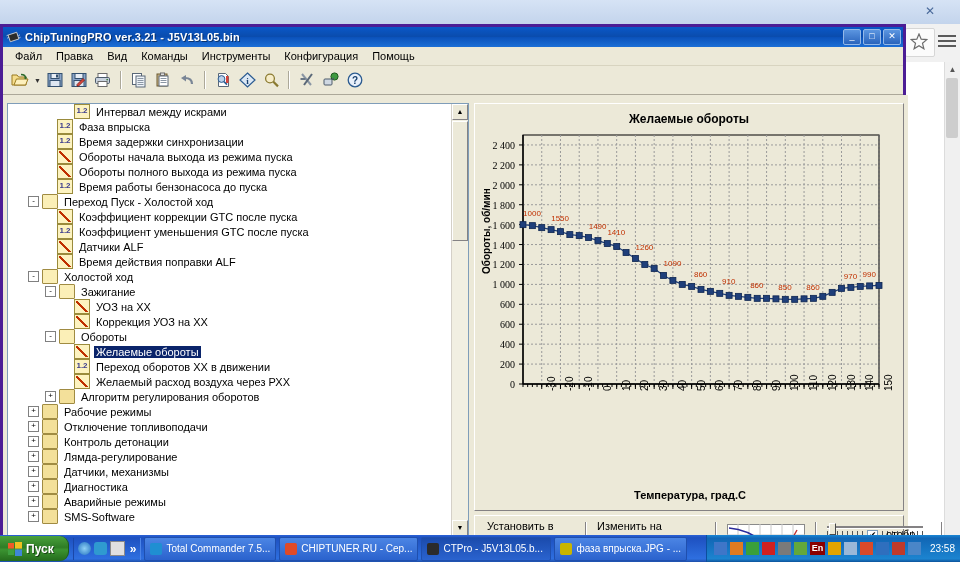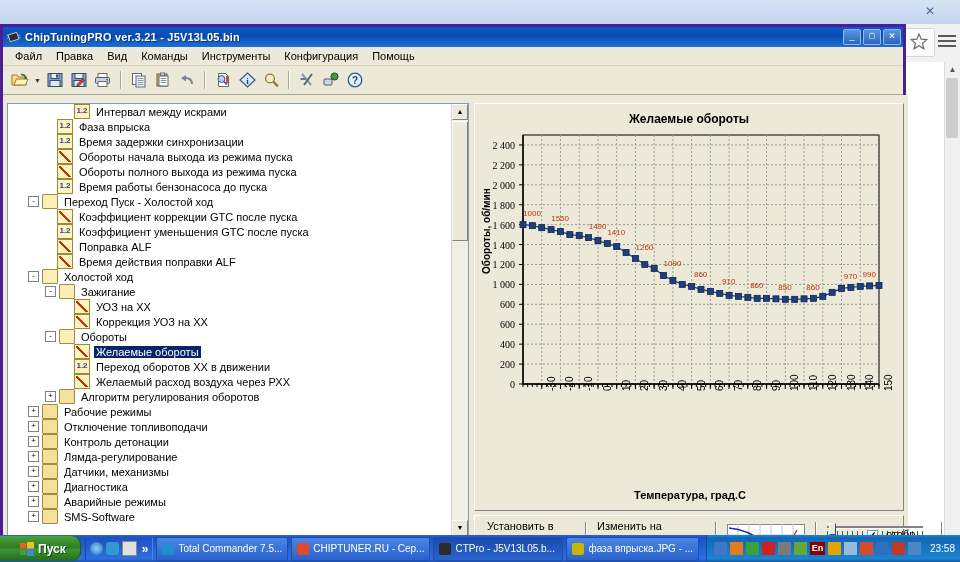--- a/index.html
+++ b/index.html
@@ -110,21 +110,21 @@
      border:1px solid #fff;border-right-color:#4a4a4a;border-bottom-color:#4a4a4a;}
 
   
   #statusbar{position:absolute;left:1px;top:516px;width:904px;height:17px;display:flex;align-items:center;gap:2px;padding-left:2px;}
   .sb-cell{height:30px;background:#ece9d8;border:1px solid #848284;border-right-color:#fff;
      border-bottom-color:#fff;box-sizing:border-box;font-size:10px;line-height:13px;padding:8px 4px;}
 
   
   #taskbar{position:absolute;left:0;top:535px;width:960px;height:27px;
      background:linear-gradient(#2b62d6,#1e51c0 10%,#2e6fe0 88%,#1d4ea8);display:flex;align-items:center;}
-  #start-btn{height:25px;display:flex;align-items:center;padding:0 14px 0 20px;margin-right:4px;
+  #start-btn{height:25px;display:flex;align-items:center;padding:0 14px 0 8px;margin-right:4px;
      background:linear-gradient(#4aa23c,#2f7d26 45%,#3b9331 55%,#246b1c);
      border-right:1px solid #1e5a18;border-radius:0 9px 9px 0;color:#fff;font-weight:bold;
      font-size:12px;text-shadow:1px 1px 0 rgba(0,0,0,.5);gap:4px;}
   #quick-launch{display:flex;align-items:center;gap:3px;padding:0 4px;height:22px;
      border-left:1px solid #1a47a8;border-right:1px solid #4b84e8;}
   .tbtask{height:22px;min-width:118px;max-width:130px;display:flex;align-items:center;gap:4px;
      padding:0 5px;margin-left:3px;background:linear-gradient(#4b85e4,#2a62cd);border:1px solid #1f4fae;
      border-radius:2px;color:#fff;font-size:10px;white-space:nowrap;overflow:hidden;}
   .tbtask.active{background:linear-gradient(#1b4bac,#2a63cf);}
   #tray{margin-left:auto;height:27px;display:flex;align-items:center;gap:3px;padding:0 5px 0 7px;
@@ -342,21 +342,21 @@
             <span class="tlabel">Коэффициент коррекции GTC после пуска</span>
           </div>
           <div class="tnode" style="padding-left: 37px;">
             <span class="exp-sp"></span>
             <span class="ico ico-num">1.2</span>
             <span class="tlabel">Коэффициент уменьшения GTC после пуска</span>
           </div>
           <div class="tnode" style="padding-left: 37px;">
             <span class="exp-sp"></span>
             <span class="ico ico-chart"></span>
-            <span class="tlabel">Поправка ALF</span>
+            <span class="tlabel">Датчики ALF</span>
           </div>
           <div class="tnode" style="padding-left: 37px;">
             <span class="exp-sp"></span>
             <span class="ico ico-chart"></span>
             <span class="tlabel">Время действия поправки ALF</span>
           </div>
           <div class="tnode" style="padding-left: 20px;">
             <span class="exp">-</span>
             <span class="ico ico-folder open"></span>
             <span class="tlabel">Холостой ход</span>

